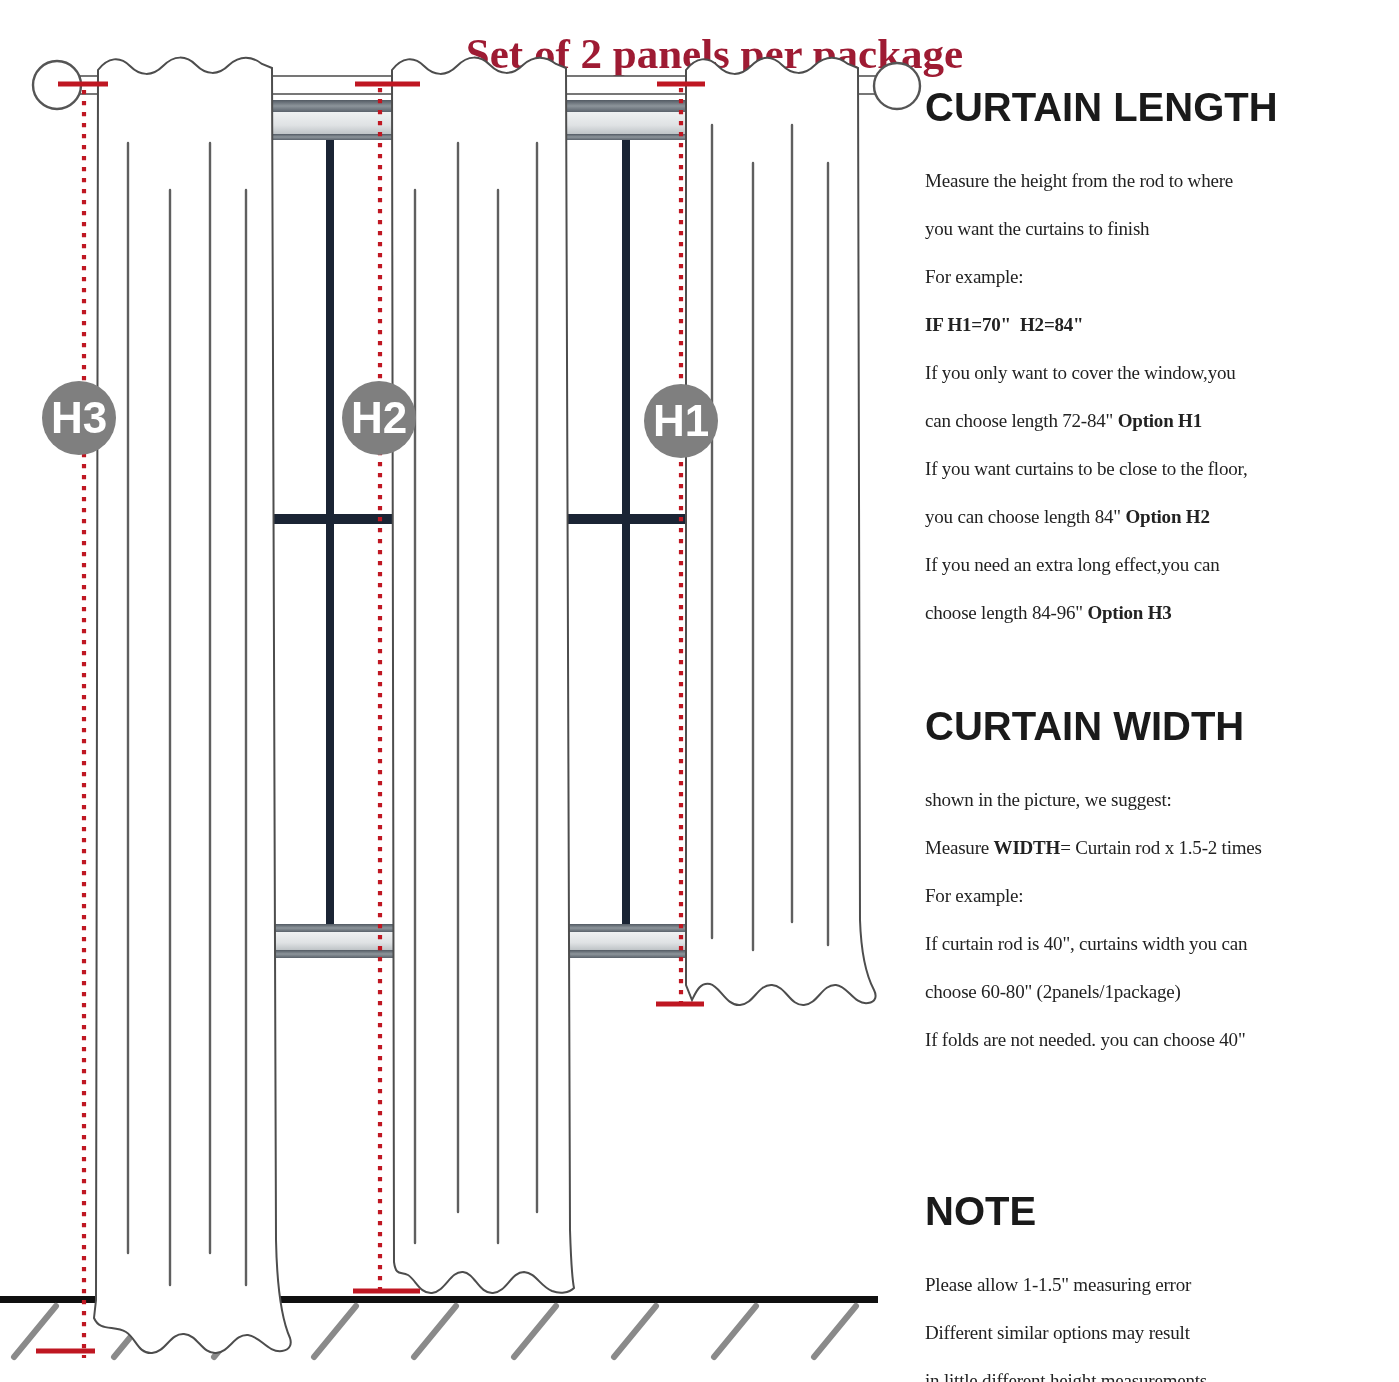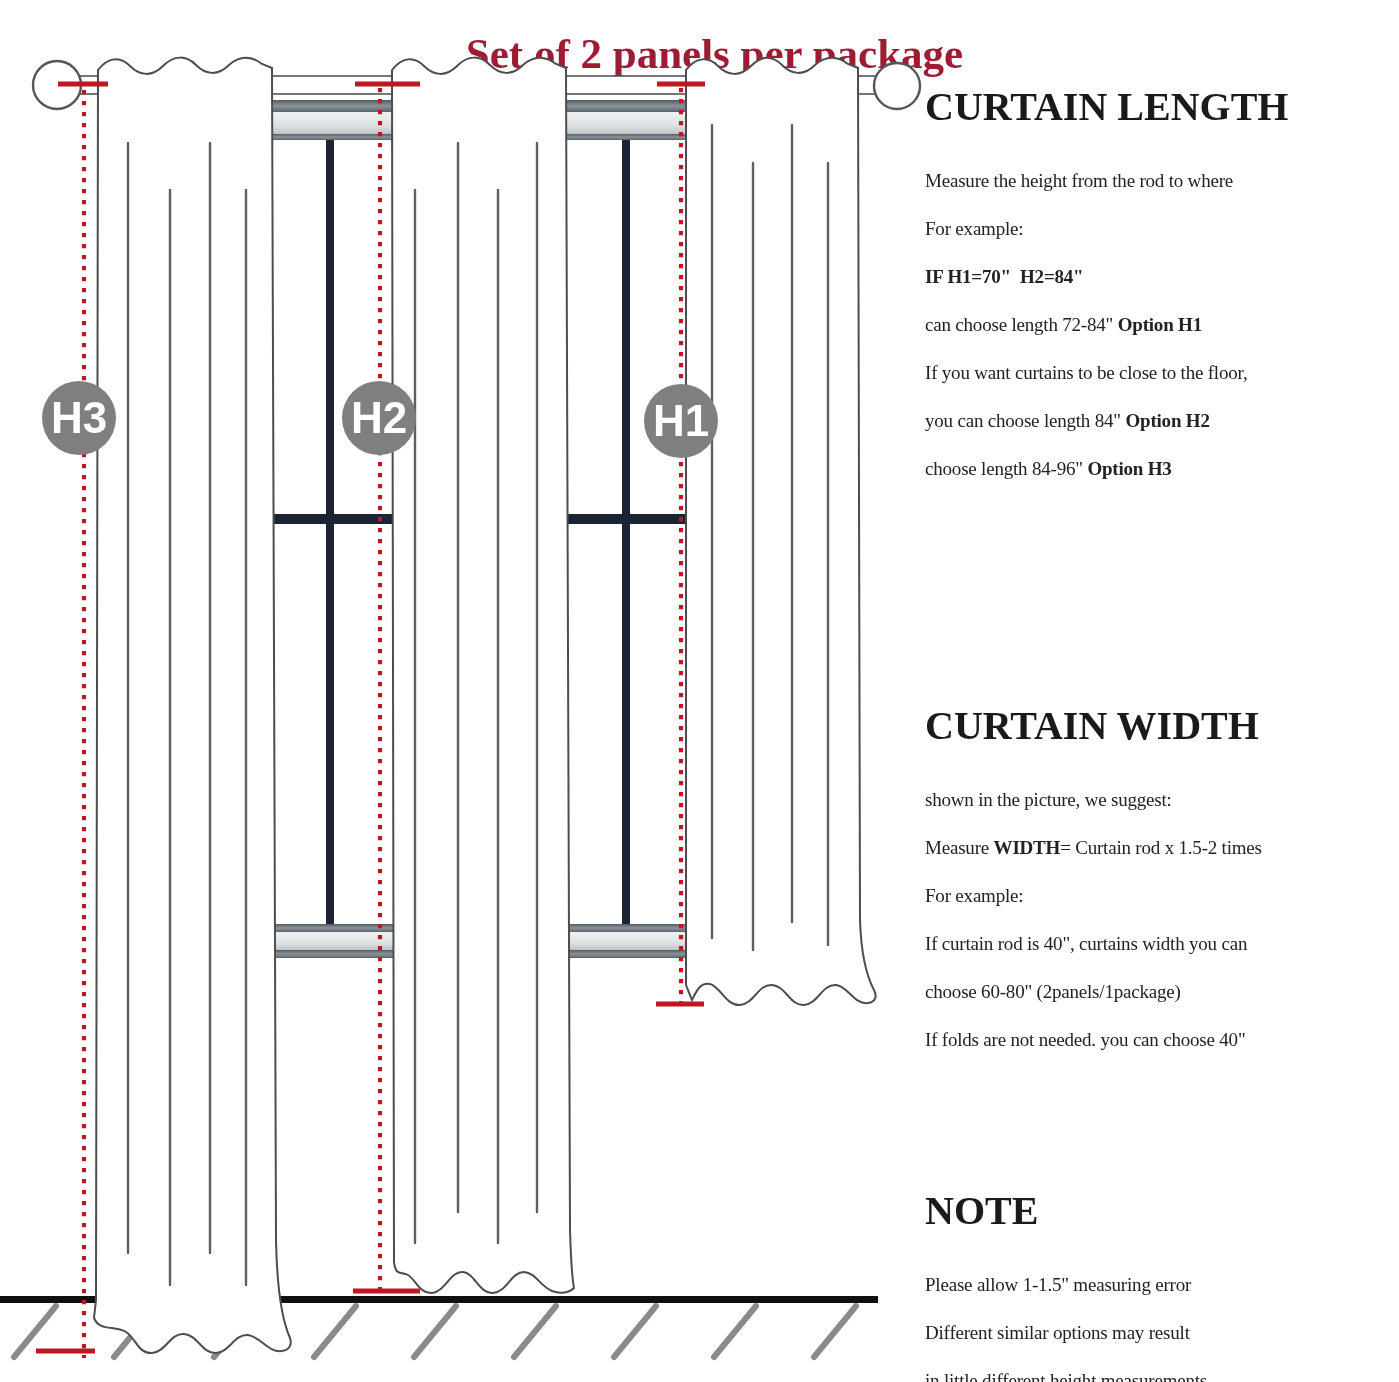--- a/index.html
+++ b/index.html
@@ -31,21 +31,21 @@
   .badge-circle{fill:var(--badge-gray);}
   .badge-text{fill:#ffffff;font-family:"Liberation Sans",sans-serif;font-weight:bold;
               font-size:44px;text-anchor:middle;}
   .floor{fill:#101010;}
   .hatch{stroke:#8a8a8a;stroke-width:6;stroke-linecap:round;}
 
   .text-col{position:absolute;left:925px;top:0;width:474px;height:1382px;color:var(--body-text);}
   .text-col section{position:absolute;left:0;width:474px;}
   .sec0{top:81px;} .sec1{top:700px;} .sec2{top:1185px;}
   .text-col h2{margin:0 0 24px 0;font-size:40px;line-height:52px;font-weight:bold;
-               color:var(--heading-black);font-family:Liberation Serif, serif;white-space:nowrap;}
+               color:var(--heading-black);font-family:Liberation Sans, sans-serif;white-space:nowrap;}
   .text-col p.line{margin:0;font-size:19px;line-height:48px;letter-spacing:-0.2px;
                    white-space:nowrap;font-family:"Liberation Serif",serif;}
   .text-col p.line b{font-weight:bold;}
 </style>
 </head>
 <body>
 
 <div class="page">
 
   <h1 class="title">Set of 2 panels per package</h1>
@@ -168,25 +168,28 @@
         <text class="badge-text" x="681" y="436">H1</text>
       </g>
     </svg>
   </div>
 
   <div class="text-col">
     <section class="sec0">
       <h2>CURTAIN LENGTH</h2>
       <div class="lines">
           <p class="line"><span>Measure the height from the rod to where</span></p>
+          <p class="line"><span>you want the curtains to finish</span></p>
           <p class="line"><span>For example:</span></p>
           <p class="line"><b>IF H1=70" &nbsp;H2=84"</b></p>
+          <p class="line"><span>If you only want to cover the window,you</span></p>
           <p class="line"><span>can choose length 72-84" </span><b>Option H1</b></p>
           <p class="line"><span>If you want curtains to be close to the floor,</span></p>
           <p class="line"><span>you can choose length 84" </span><b>Option H2</b></p>
+          <p class="line"><span>If you need an extra long effect,you can</span></p>
           <p class="line"><span>choose length 84-96" </span><b>Option H3</b></p>
         </div>
     </section>
     <section class="sec1">
       <h2>CURTAIN WIDTH</h2>
       <div class="lines">
           <p class="line"><span>shown in the picture, we suggest:</span></p>
           <p class="line"><span>Measure </span><b>WIDTH</b><span>= Curtain rod x 1.5-2 times</span></p>
           <p class="line"><span>For example:</span></p>
           <p class="line"><span>If curtain rod is 40", curtains width you can</span></p>

